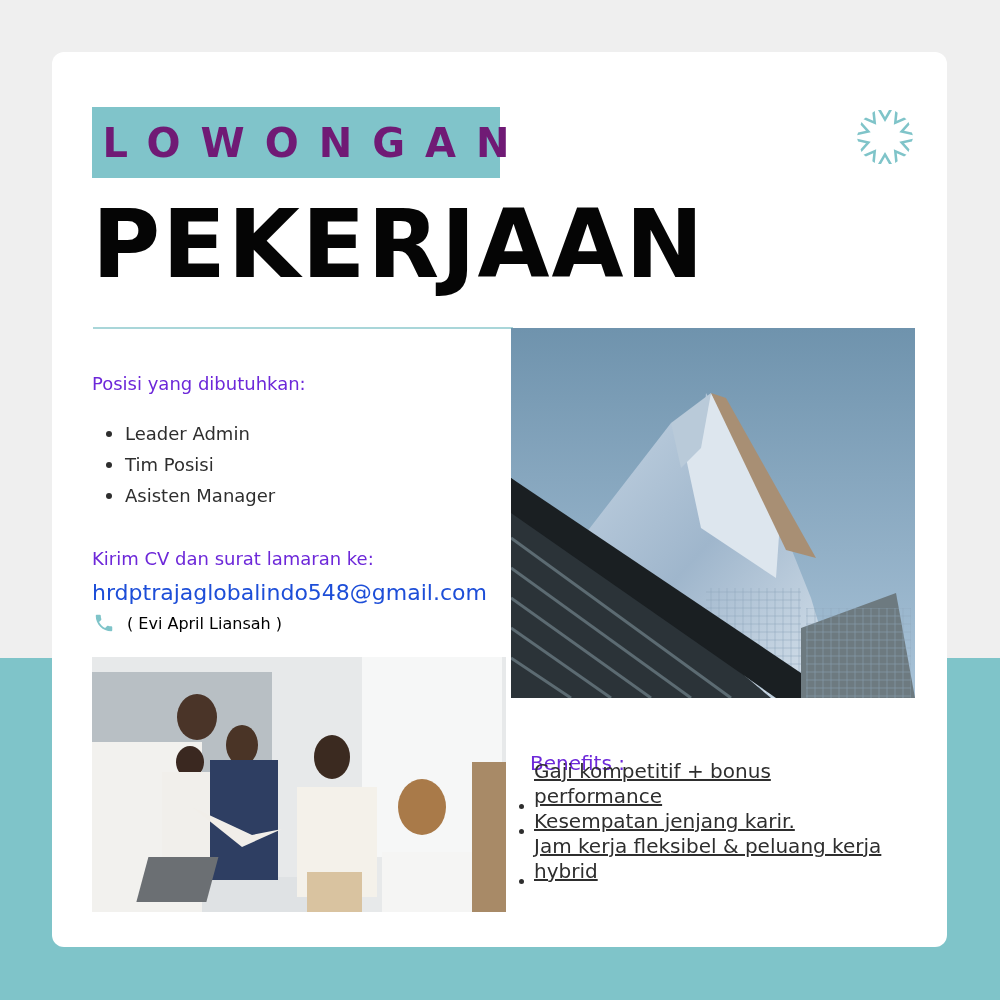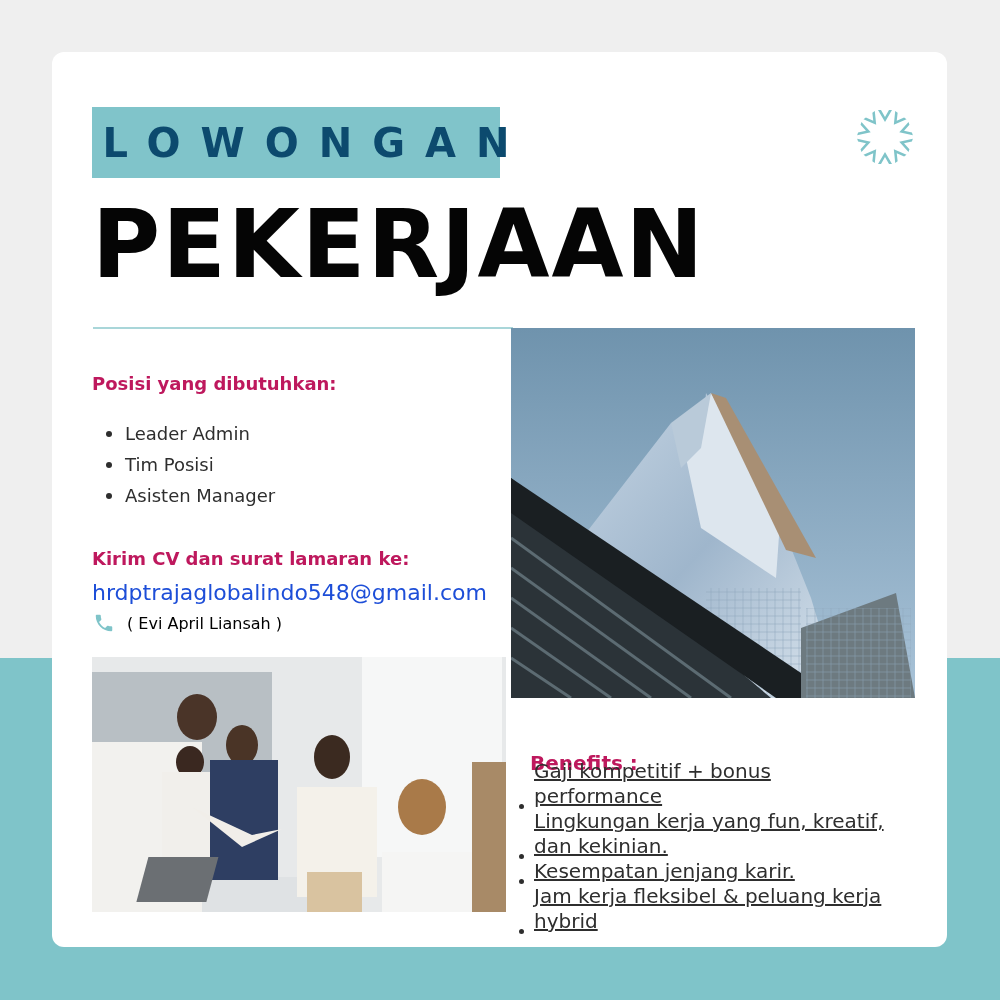--- a/index.html
+++ b/index.html
@@ -17,40 +17,40 @@
     position: absolute; left: 52px; top: 52px; width: 895px; height: 895px;
     background: #ffffff; border-radius: 12px;
   }
   .lowongan-box {
     position: absolute; left: 92px; top: 107px; width: 408px; height: 71px;
     background: #80c4ca;
     display: flex; align-items: center; justify-content: center;
   }
   .lowongan-text {
     font-family: "DejaVu Sans", sans-serif; font-weight: bold;
-    font-size: 40px; letter-spacing: 20px; color: #0c4a6e;
+    font-size: 40px; letter-spacing: 20px; color: #701a75;
     margin-right: -20px;
     padding-left: 20px;
   }
   .pekerjaan {
     position: absolute; left: 92px; top: 190px;
     font-family: "DejaVu Sans", sans-serif; font-weight: bold;
     font-size: 94px; color: #050505; letter-spacing: 2px; line-height: 110px;
     transform: scaleX(0.99); transform-origin: left;
   }
   .logo {
     position: absolute; left: 856px; top: 108px; width: 58px; height: 58px;
   }
   .divider {
     position: absolute; left: 93px; top: 327px; width: 420px; height: 2px;
     background: #a9d6d9;
   }
   .heading {
-    position: absolute; font-family: "DejaVu Sans", sans-serif; font-weight: bold;
-    color: #be185d; font-size: 18px;
+    position: absolute; font-family: "DejaVu Sans", sans-serif; font-weight: normal;
+    color: #6d28d9; font-size: 18px;
   }
   .positions-heading { left: 92px; top: 373px; }
   .positions-list {
     position: absolute; left: 106px; top: 418px; list-style: none;
   }
   .positions-list li {
     font-size: 18px; color: #2e2e2e; line-height: 31px; height: 31px;
     display: flex; align-items: center;
   }
   .bullet {
@@ -207,23 +207,19 @@
 </div>
 
 <div class="heading benefits-heading">Benefits :</div>
 <ul class="benefits-list">
   <li>
       <span class="bullet"></span>
       <span>Gaji kompetitif + bonus performance</span>
     </li>
   <li>
       <span class="bullet"></span>
-      <span>Lingkungan kerja yang fun, kreatif, dan kekinian.</span>
-    </li>
-  <li>
-      <span class="bullet"></span>
       <span>Kesempatan jenjang karir.</span>
     </li>
   <li>
       <span class="bullet"></span>
       <span>Jam kerja fleksibel &amp; peluang kerja hybrid</span>
     </li>
 </ul>
 
 </body></html>

